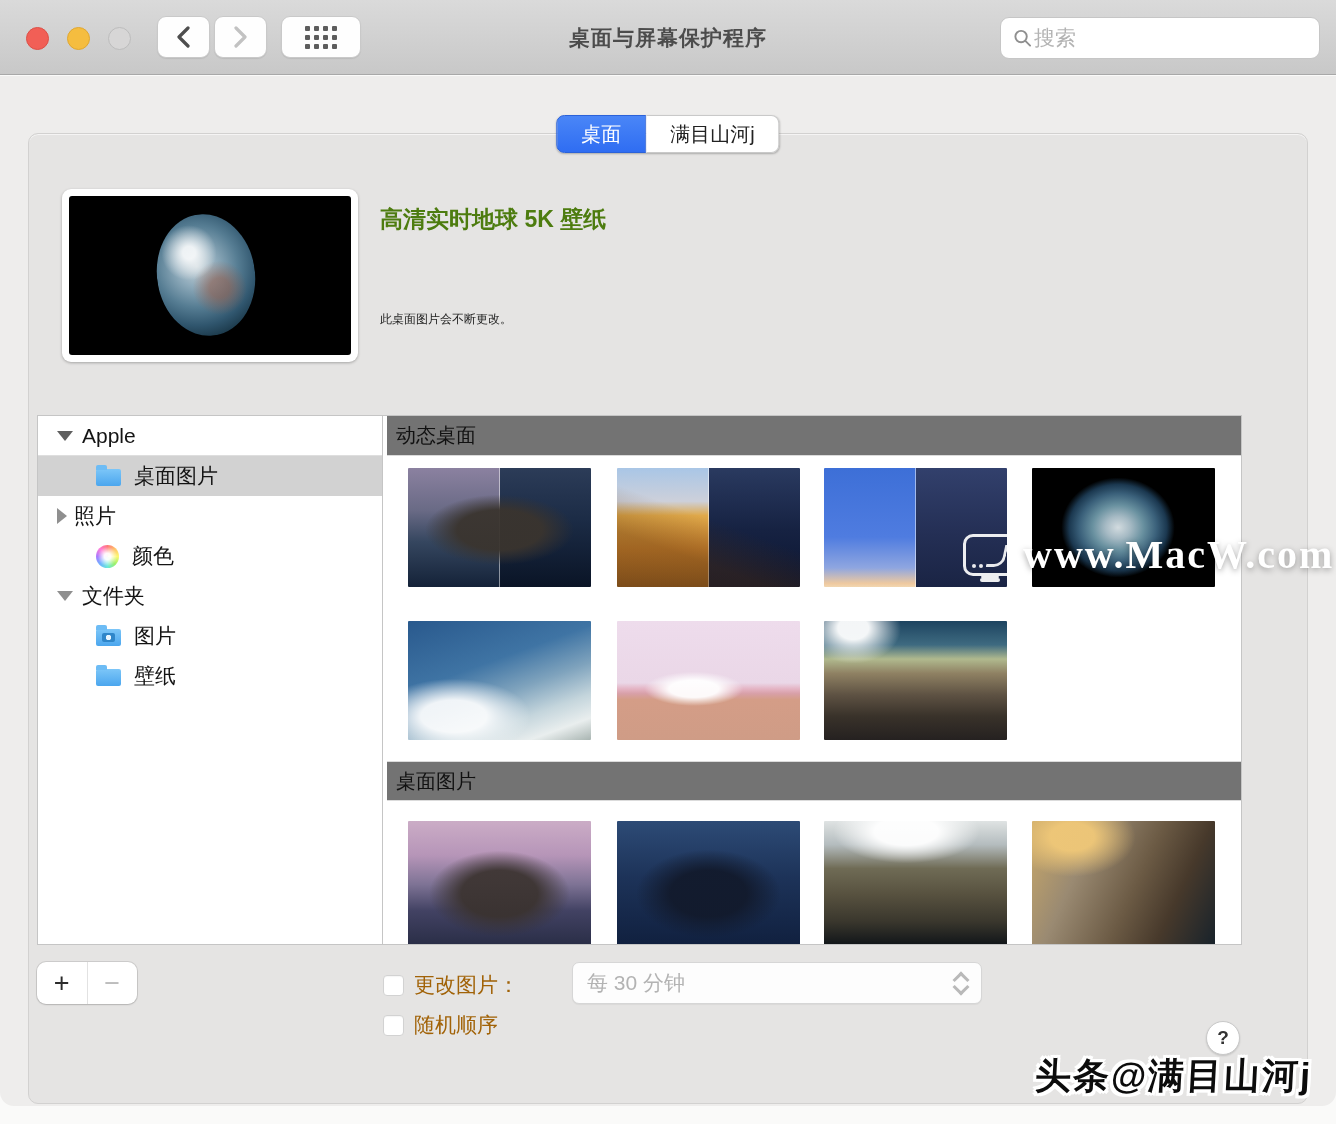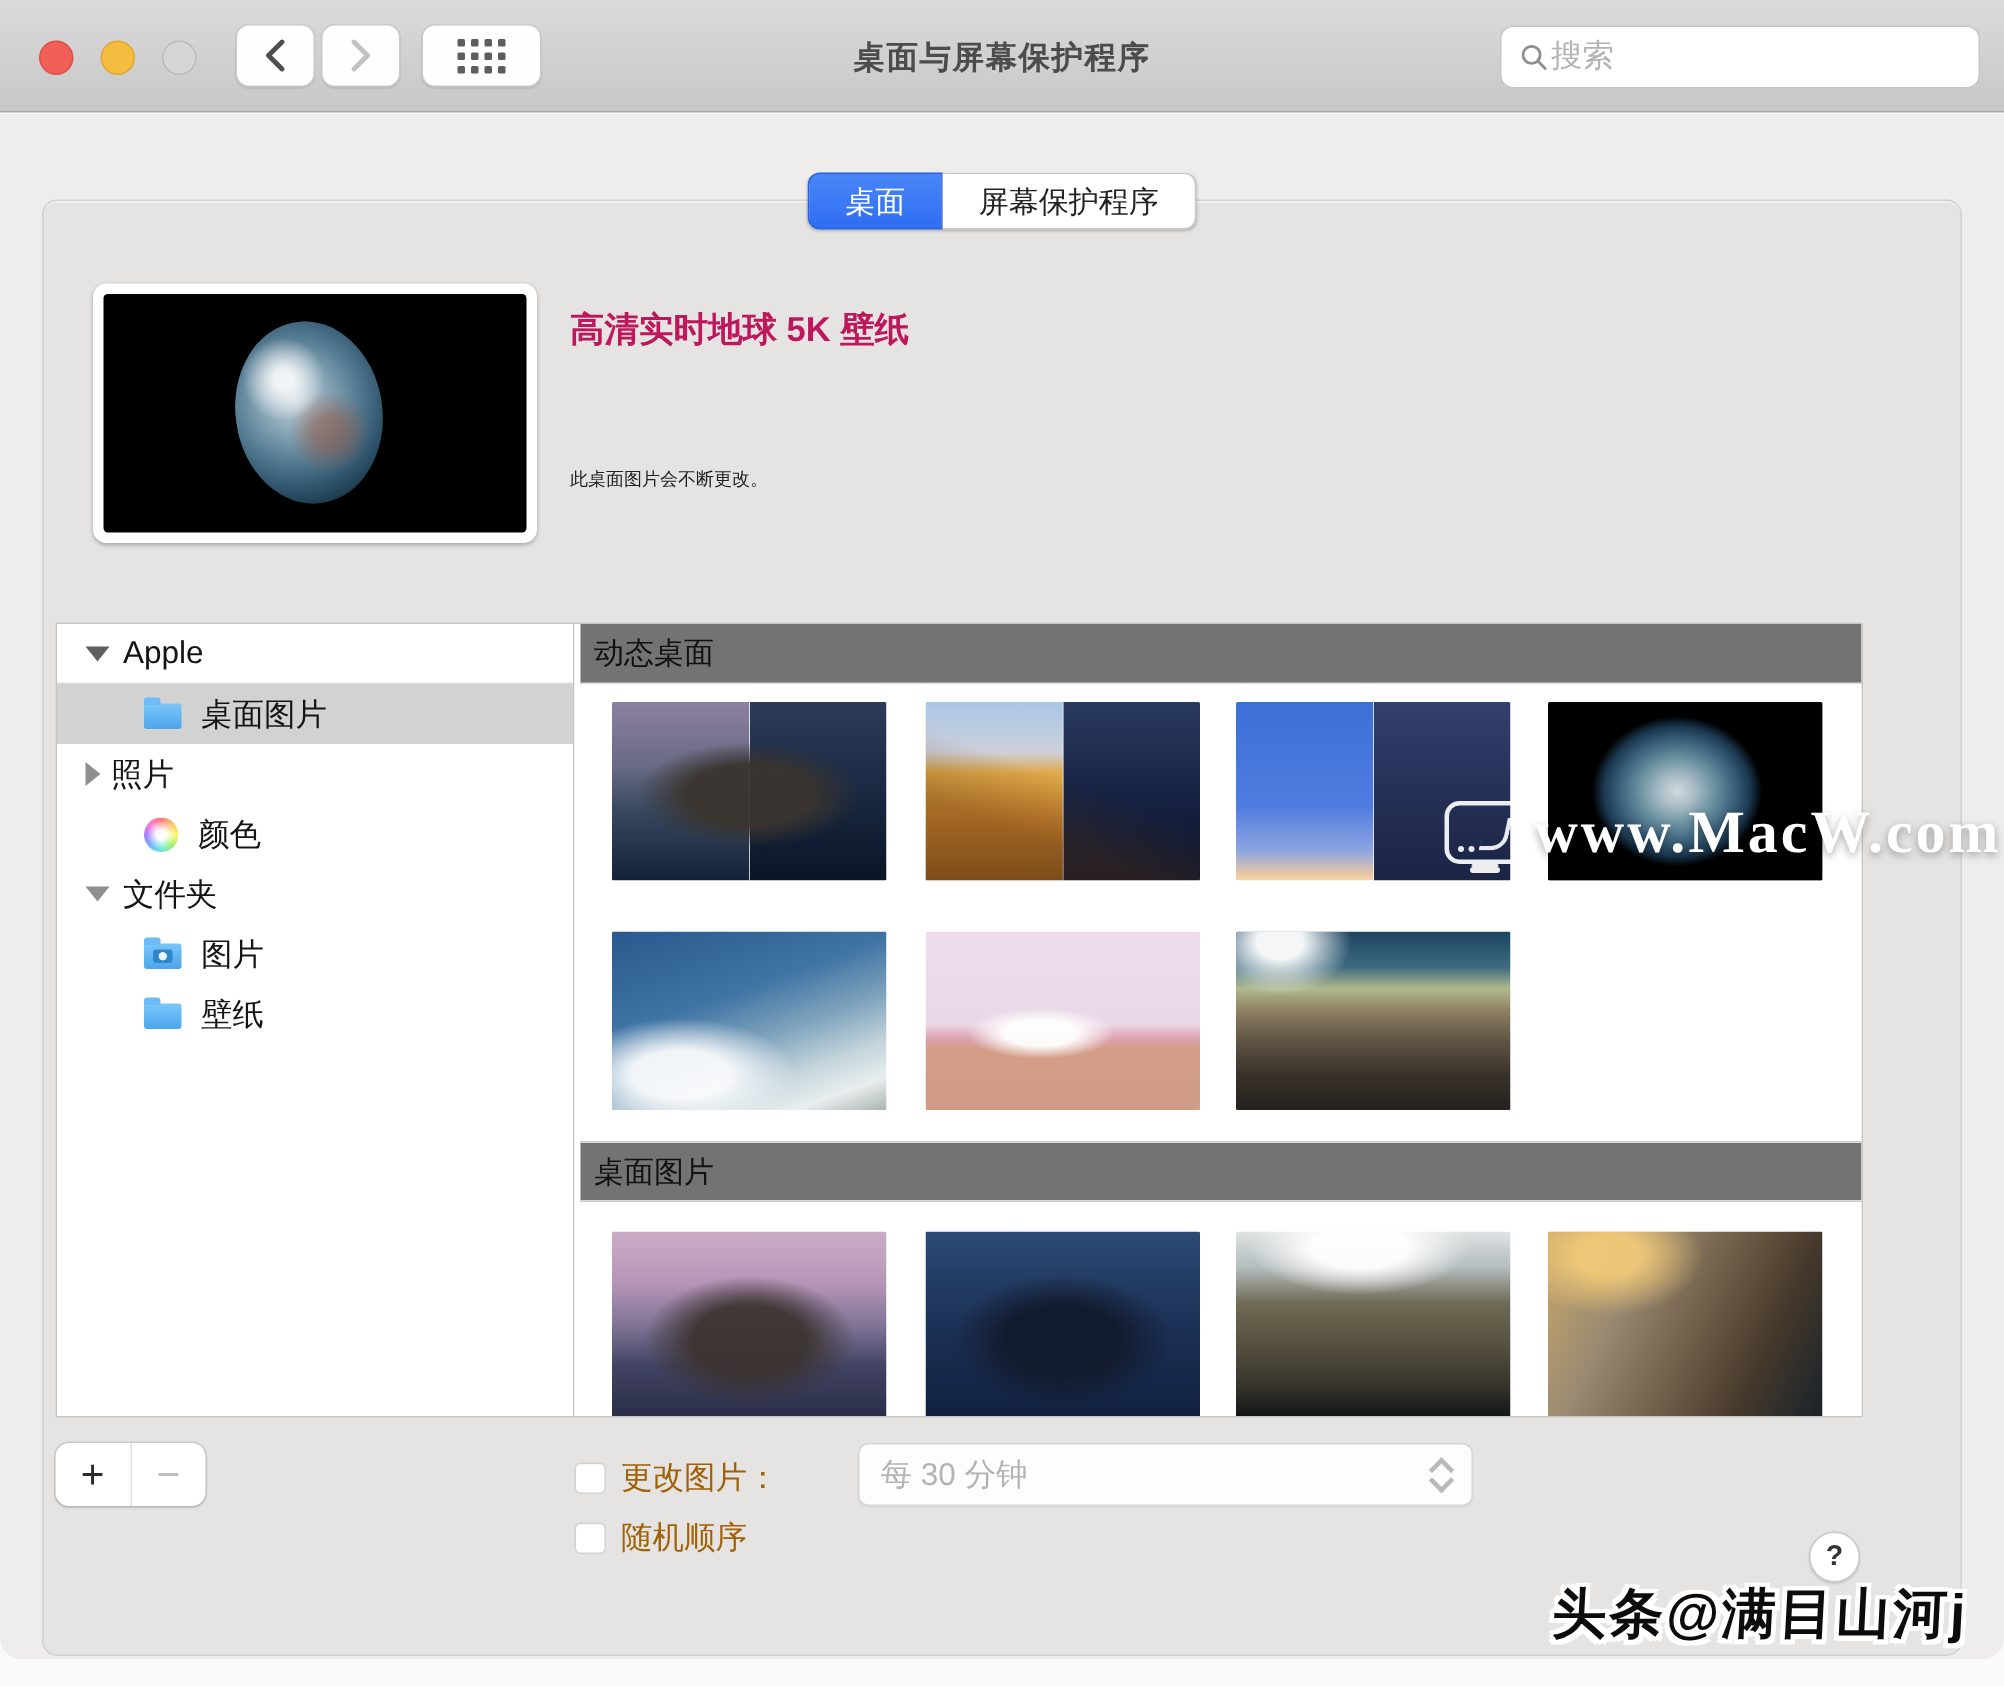--- a/index.html
+++ b/index.html
@@ -46,21 +46,21 @@
   
   .preview-box{position:absolute;left:62px;top:113px;width:296px;height:173px;background:#fff;
     border-radius:9px;box-shadow:0 1px 3px rgba(0,0,0,.28);padding:7px;}
   .preview-inner{width:100%;height:100%;background:#000;border-radius:3px;position:relative;overflow:hidden;}
   .earth{position:absolute;left:88px;top:18px;width:98px;height:122px;border-radius:50%;
     background:
       radial-gradient(circle at 36% 30%, rgba(255,255,255,.85) 0 6%, rgba(255,255,255,0) 26%),
       radial-gradient(circle at 62% 62%, rgba(150,90,70,.55) 0 10%, rgba(150,90,70,0) 28%),
       radial-gradient(circle at 42% 42%, #c6d2d8 0%, #8fabbb 22%, #567d93 45%, #30566e 65%, #15303f 85%, #081722 100%);
     transform:rotate(-8deg);}
-  .preview-title{position:absolute;left:380px;top:128px;font-size:23px;font-weight:700;color:#be185d;}
+  .preview-title{position:absolute;left:380px;top:128px;font-size:23px;font-weight:700;color:#4d7c0f;}
   .preview-desc{position:absolute;left:380px;top:235px;font-size:12px;color:#222;}
 
   
   .listbox{position:absolute;left:37px;top:339px;width:1205px;height:530px;background:#fff;
     border:1px solid #c5c5c5;display:flex;overflow:hidden;}
   .sidebar{width:345px;border-right:1px solid #c5c5c5;background:#fff;}
   .srow{height:40px;display:flex;align-items:center;font-size:21px;color:#141414;}
   .srow.group{padding-left:19px;gap:9px;}
   .srow.child{padding-left:58px;gap:13px;}
   .srow.selected{background:#d2d2d2;}
@@ -214,21 +214,21 @@
       </svg>
       <input type="text" placeholder="搜索" style="">
     </div>
   </div>
 
   <div class="winbody">
     <div class="tabview"></div>
 
     <div class="tabs">
       <div class="tab active">桌面</div>
-      <div class="tab inactive">屏幕保护程序</div>
+      <div class="tab inactive">满目山河j</div>
     </div>
 
     <div class="preview-box">
       <div class="preview-inner">
         <div class="earth"></div>
       </div>
     </div>
     <div class="preview-title">高清实时地球 5K 壁纸</div>
     <div class="preview-desc">此桌面图片会不断更改。</div>
 

